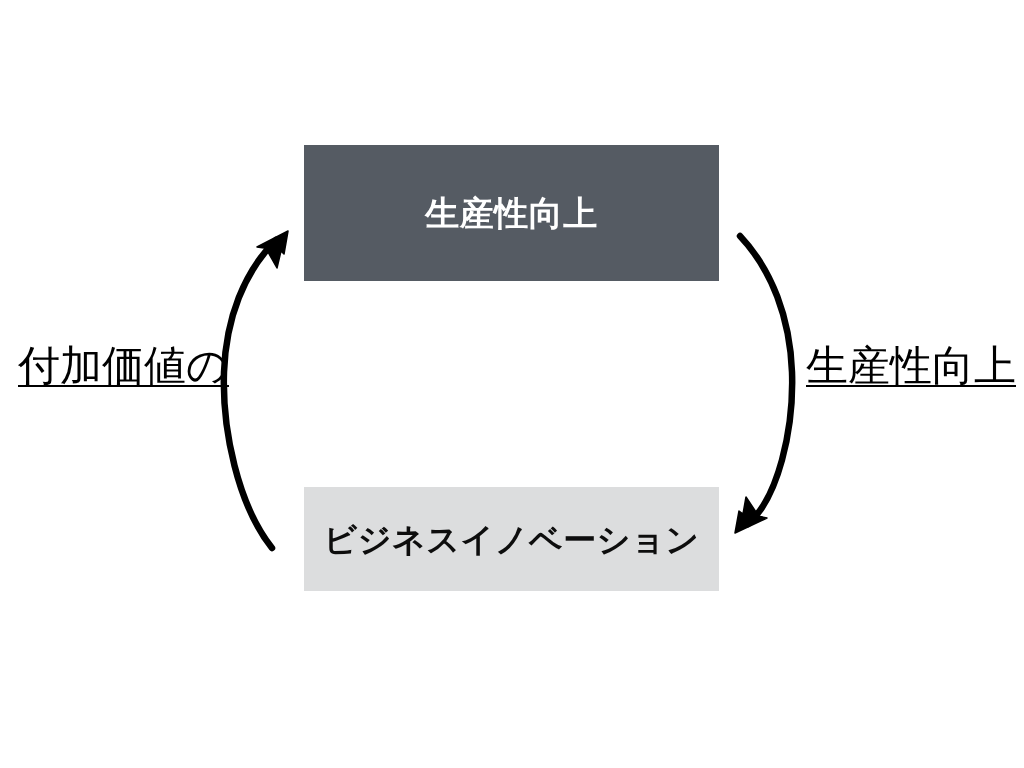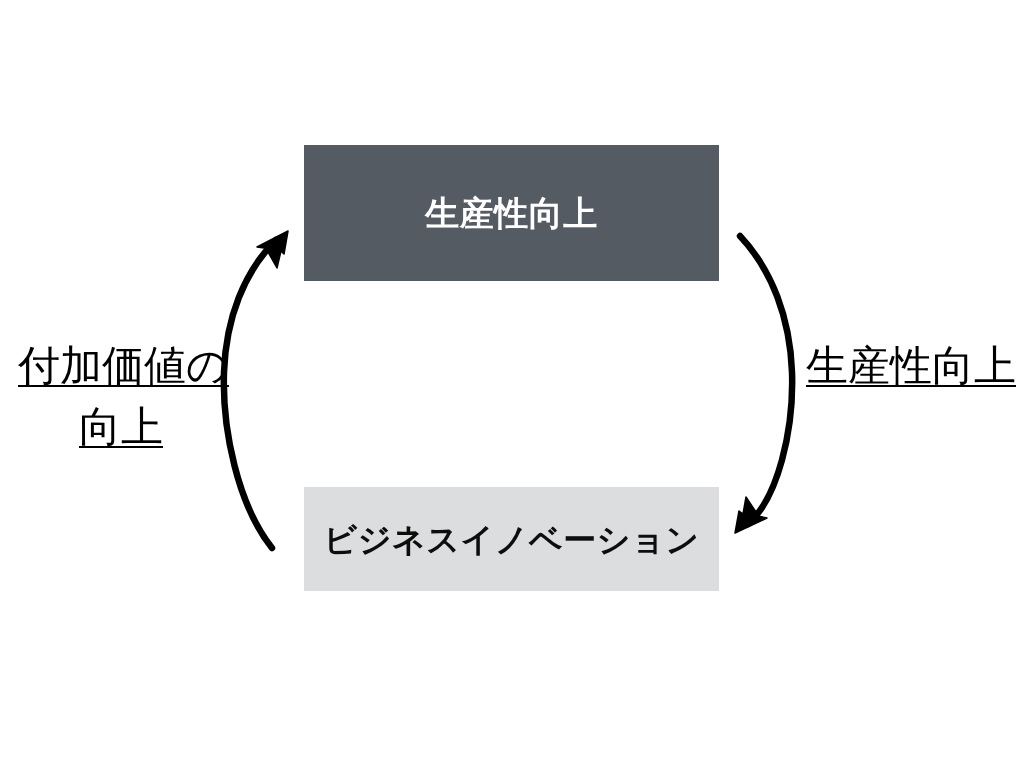--- a/index.html
+++ b/index.html
@@ -139,20 +139,19 @@
   <div class="node-box" id="box-top">
     <span class="node-label">生産性向上</span>
   </div>
 
   <div class="node-box" id="box-bottom">
     <span class="node-label">ビジネスイノベーション</span>
   </div>
 
   <div class="edge-label" id="label-left">
     <span class="edge-line">付加価値の</span>
-    <span class="edge-line">向上</span>
   </div>
 
   <div class="edge-label" id="label-right">
     <span class="edge-line">生産性向上</span>
   </div>
 
 </div>
 
 </body></html>

